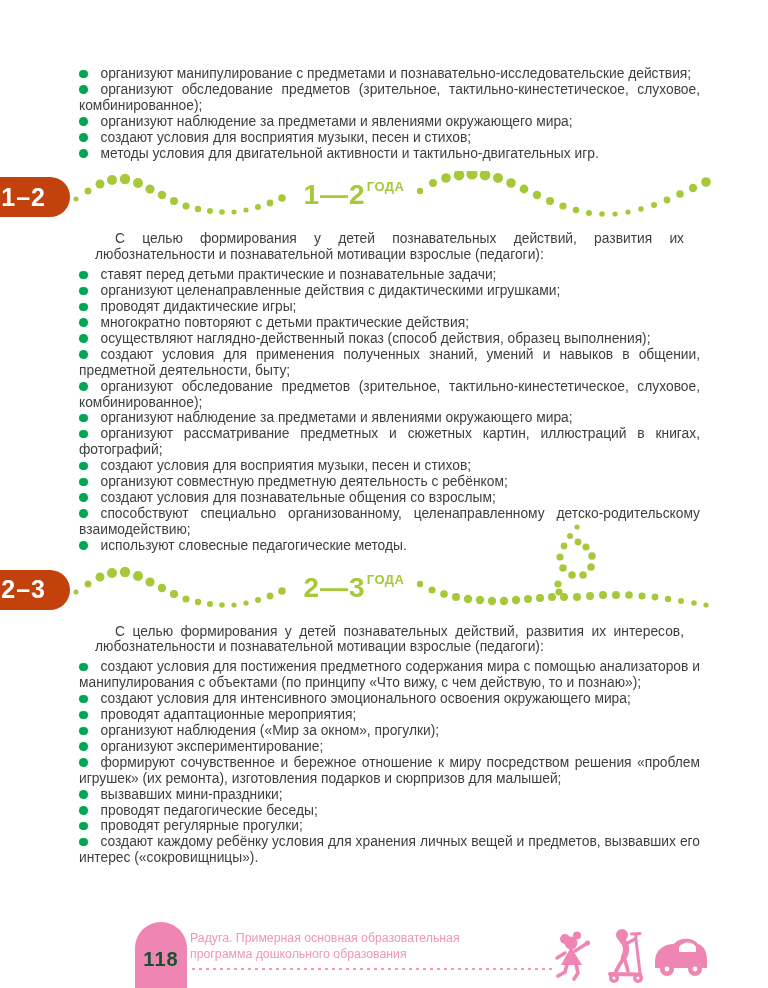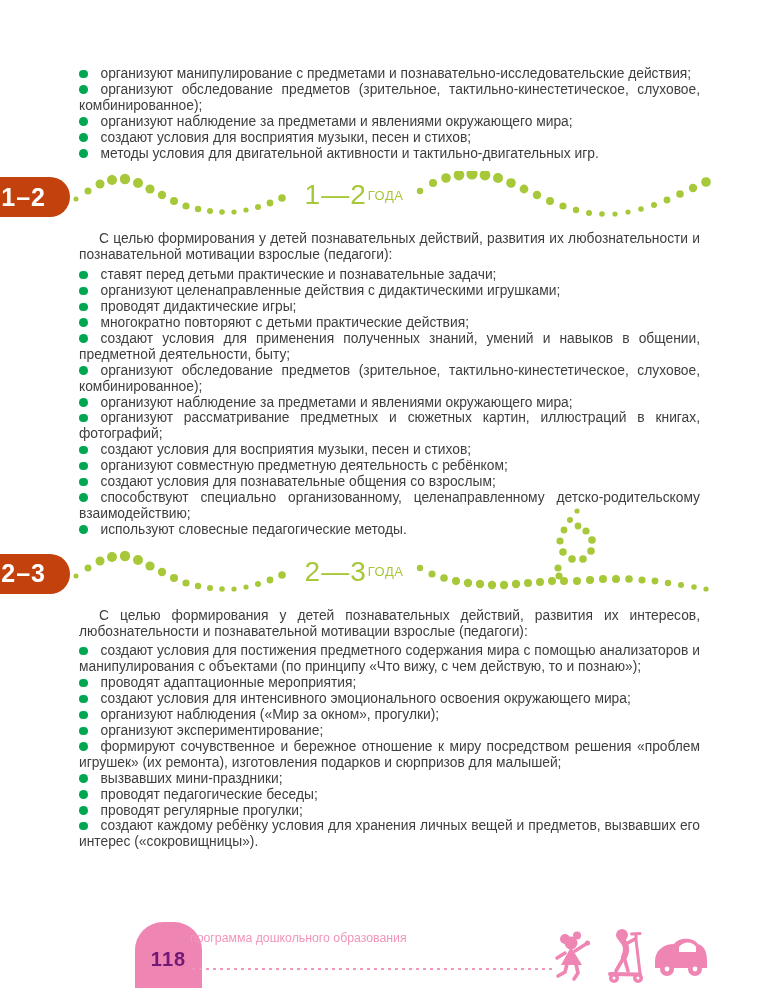--- a/index.html
+++ b/index.html
@@ -8,43 +8,43 @@
     font-family:"Liberation Sans","DejaVu Sans",sans-serif;color:#3e3e3e;
   }
   .content{padding:66px 68px 0 79px;}
   .bullet-list{list-style:none;margin:0;padding:0;}
   .bullet-item{margin:0;text-align:justify;font-size:13.8px;line-height:15.9px;}
   .dot{
     display:inline-block;width:8.5px;height:8.5px;border-radius:50%;
     background:#00a651;margin-right:13px;vertical-align:0px;
   }
   .lead{
-    margin:8px 0 4px;text-align:justify;font-size:13.8px;line-height:15.9px;
+    margin:8px 16px 4px;text-align:justify;font-size:13.8px;line-height:15.9px;
     text-indent:20px;
   }
   .band{position:relative;width:768px;height:52px;margin:10px 0 8px -135px;}
   .band .wave{position:absolute;left:0;top:0;pointer-events:none;}
   .band.band2 .wave{top:-44px;}
   .band .tab{
     position:absolute;left:0;top:6px;width:126px;height:40px;background:#c2410c;
     border-radius:0 22px 22px 0;color:#ffffff;font-weight:bold;font-size:25px;
     display:flex;align-items:center;justify-content:flex-end;
     padding-right:24px;box-sizing:border-box;letter-spacing:1px;z-index:2;
   }
   .band .band-title{
     position:absolute;left:410px;transform:translateX(-50%);top:8px;
-    display:flex;align-items:center;gap:1px;color:#a6c839;font-weight:normal;
+    display:flex;align-items:flex-start;gap:1px;color:#a6c839;font-weight:bold;
     white-space:nowrap;z-index:2;
   }
   .band .num{font-size:28px;letter-spacing:1px;}
   .band .word{font-size:13px;text-transform:uppercase;letter-spacing:0.5px;}
   .footer{position:absolute;left:0;top:920px;width:768px;height:68px;}
   .page-tab{
-    position:absolute;left:135px;top:2px;width:67px;height:66px;background:#ef85b3;
-    border-radius:28px 28px 0 0;color:#701a75;font-weight:bold;font-size:20px;
+    position:absolute;left:135px;top:2px;width:52px;height:66px;background:#ef85b3;
+    border-radius:28px 28px 0 0;color:#14532d;font-weight:bold;font-size:20px;
     display:flex;justify-content:center;align-items:flex-start;padding-top:26px;
     box-sizing:border-box;letter-spacing:1px;
   }
   .caption{
     position:absolute;left:190px;top:10px;color:#f194bb;font-size:12.3px;
     line-height:16px;
   }
   .dotline{
     position:absolute;left:190px;top:47px;width:365px;height:4px;
     background-image:radial-gradient(circle,#f194bb 1.1px,transparent 1.4px);
@@ -118,20 +118,21 @@
       </div>
     </div>
 
     <p class="lead">С целью формирования у детей познавательных действий, развития их любознательности и познавательной мотивации взрослые (педагоги):</p>
 
     <ul class="bullet-list">
         <li class="bullet-item"><span class="dot"></span><span>ставят перед детьми практические и познавательные задачи;</span></li>
         <li class="bullet-item"><span class="dot"></span><span>организуют целенаправленные действия с дидактическими игрушками;</span></li>
         <li class="bullet-item"><span class="dot"></span><span>проводят дидактические игры;</span></li>
         <li class="bullet-item"><span class="dot"></span><span>многократно повторяют с детьми практические действия;</span></li>
+        <li class="bullet-item"><span class="dot"></span><span>осуществляют наглядно-действенный показ (способ действия, образец выполнения);</span></li>
         <li class="bullet-item"><span class="dot"></span><span>создают условия для применения полученных знаний, умений и навыков в общении, предметной деятельности, быту;</span></li>
         <li class="bullet-item"><span class="dot"></span><span>организуют обследование предметов (зрительное, тактильно-кинестетическое, слуховое, комбинированное);</span></li>
         <li class="bullet-item"><span class="dot"></span><span>организуют наблюдение за предметами и явлениями окружающего мира;</span></li>
         <li class="bullet-item"><span class="dot"></span><span>организуют рассматривание предметных и сюжетных картин, иллюстраций в книгах, фотографий;</span></li>
         <li class="bullet-item"><span class="dot"></span><span>создают условия для восприятия музыки, песен и стихов;</span></li>
         <li class="bullet-item"><span class="dot"></span><span>организуют совместную предметную деятельность с ребёнком;</span></li>
         <li class="bullet-item"><span class="dot"></span><span>создают условия для познавательные общения со взрослым;</span></li>
         <li class="bullet-item"><span class="dot"></span><span>способствуют специально организованному, целенаправленному детско-родительскому взаимодействию;</span></li>
         <li class="bullet-item"><span class="dot"></span><span>используют словесные педагогические методы.</span></li>
       </ul>
@@ -198,35 +199,36 @@
       <div class="band-title">
         <span class="num">2—3</span>
         <span class="word">года</span>
       </div>
     </div>
 
     <p class="lead">С целью формирования у детей познавательных действий, развития их интересов, любознательности и познавательной мотивации взрослые (педагоги):</p>
 
     <ul class="bullet-list">
         <li class="bullet-item"><span class="dot"></span><span>создают условия для постижения предметного содержания мира с помощью анализаторов и манипулирования с объектами (по принципу «Что вижу, с чем действую, то и познаю»);</span></li>
+        <li class="bullet-item"><span class="dot"></span><span>создают условия для интенсивного эмоционального освоения окружающего мира;</span></li>
         <li class="bullet-item"><span class="dot"></span><span>проводят адаптационные мероприятия;</span></li>
-        <li class="bullet-item"><span class="dot"></span><span>создают условия для интенсивного эмоционального освоения окружающего мира;</span></li>
         <li class="bullet-item"><span class="dot"></span><span>организуют наблюдения («Мир за окном», прогулки);</span></li>
         <li class="bullet-item"><span class="dot"></span><span>организуют экспериментирование;</span></li>
         <li class="bullet-item"><span class="dot"></span><span>формируют сочувственное и бережное отношение к миру посредством решения «проблем игрушек» (их ремонта), изготовления подарков и сюрпризов для малышей;</span></li>
         <li class="bullet-item"><span class="dot"></span><span>вызвавших мини-праздники;</span></li>
         <li class="bullet-item"><span class="dot"></span><span>проводят педагогические беседы;</span></li>
         <li class="bullet-item"><span class="dot"></span><span>проводят регулярные прогулки;</span></li>
         <li class="bullet-item"><span class="dot"></span><span>создают каждому ребёнку условия для хранения личных вещей и предметов, вызвавших его интерес («сокровищницы»).</span></li>
       </ul>
   </div>
 
   <div class="footer">
     <div class="page-tab">118</div>
     <div class="caption">
+      <div>Радуга. Примерная основная образовательная</div>
       <div>программа дошкольного образования</div>
     </div>
     <div class="dotline"></div>
 
     <div class="f-icon" style="left:552px;top:10px">
       <svg width="42" height="54" viewBox="0 0 42 54" fill="#ef85b3">
         <circle cx="13" cy="9" r="5"></circle>
         <circle cx="25" cy="5.5" r="4"></circle>
         <circle cx="19" cy="13" r="6.5"></circle>
         <path d="M19 17 L9 35 L30 35 Z"></path>

